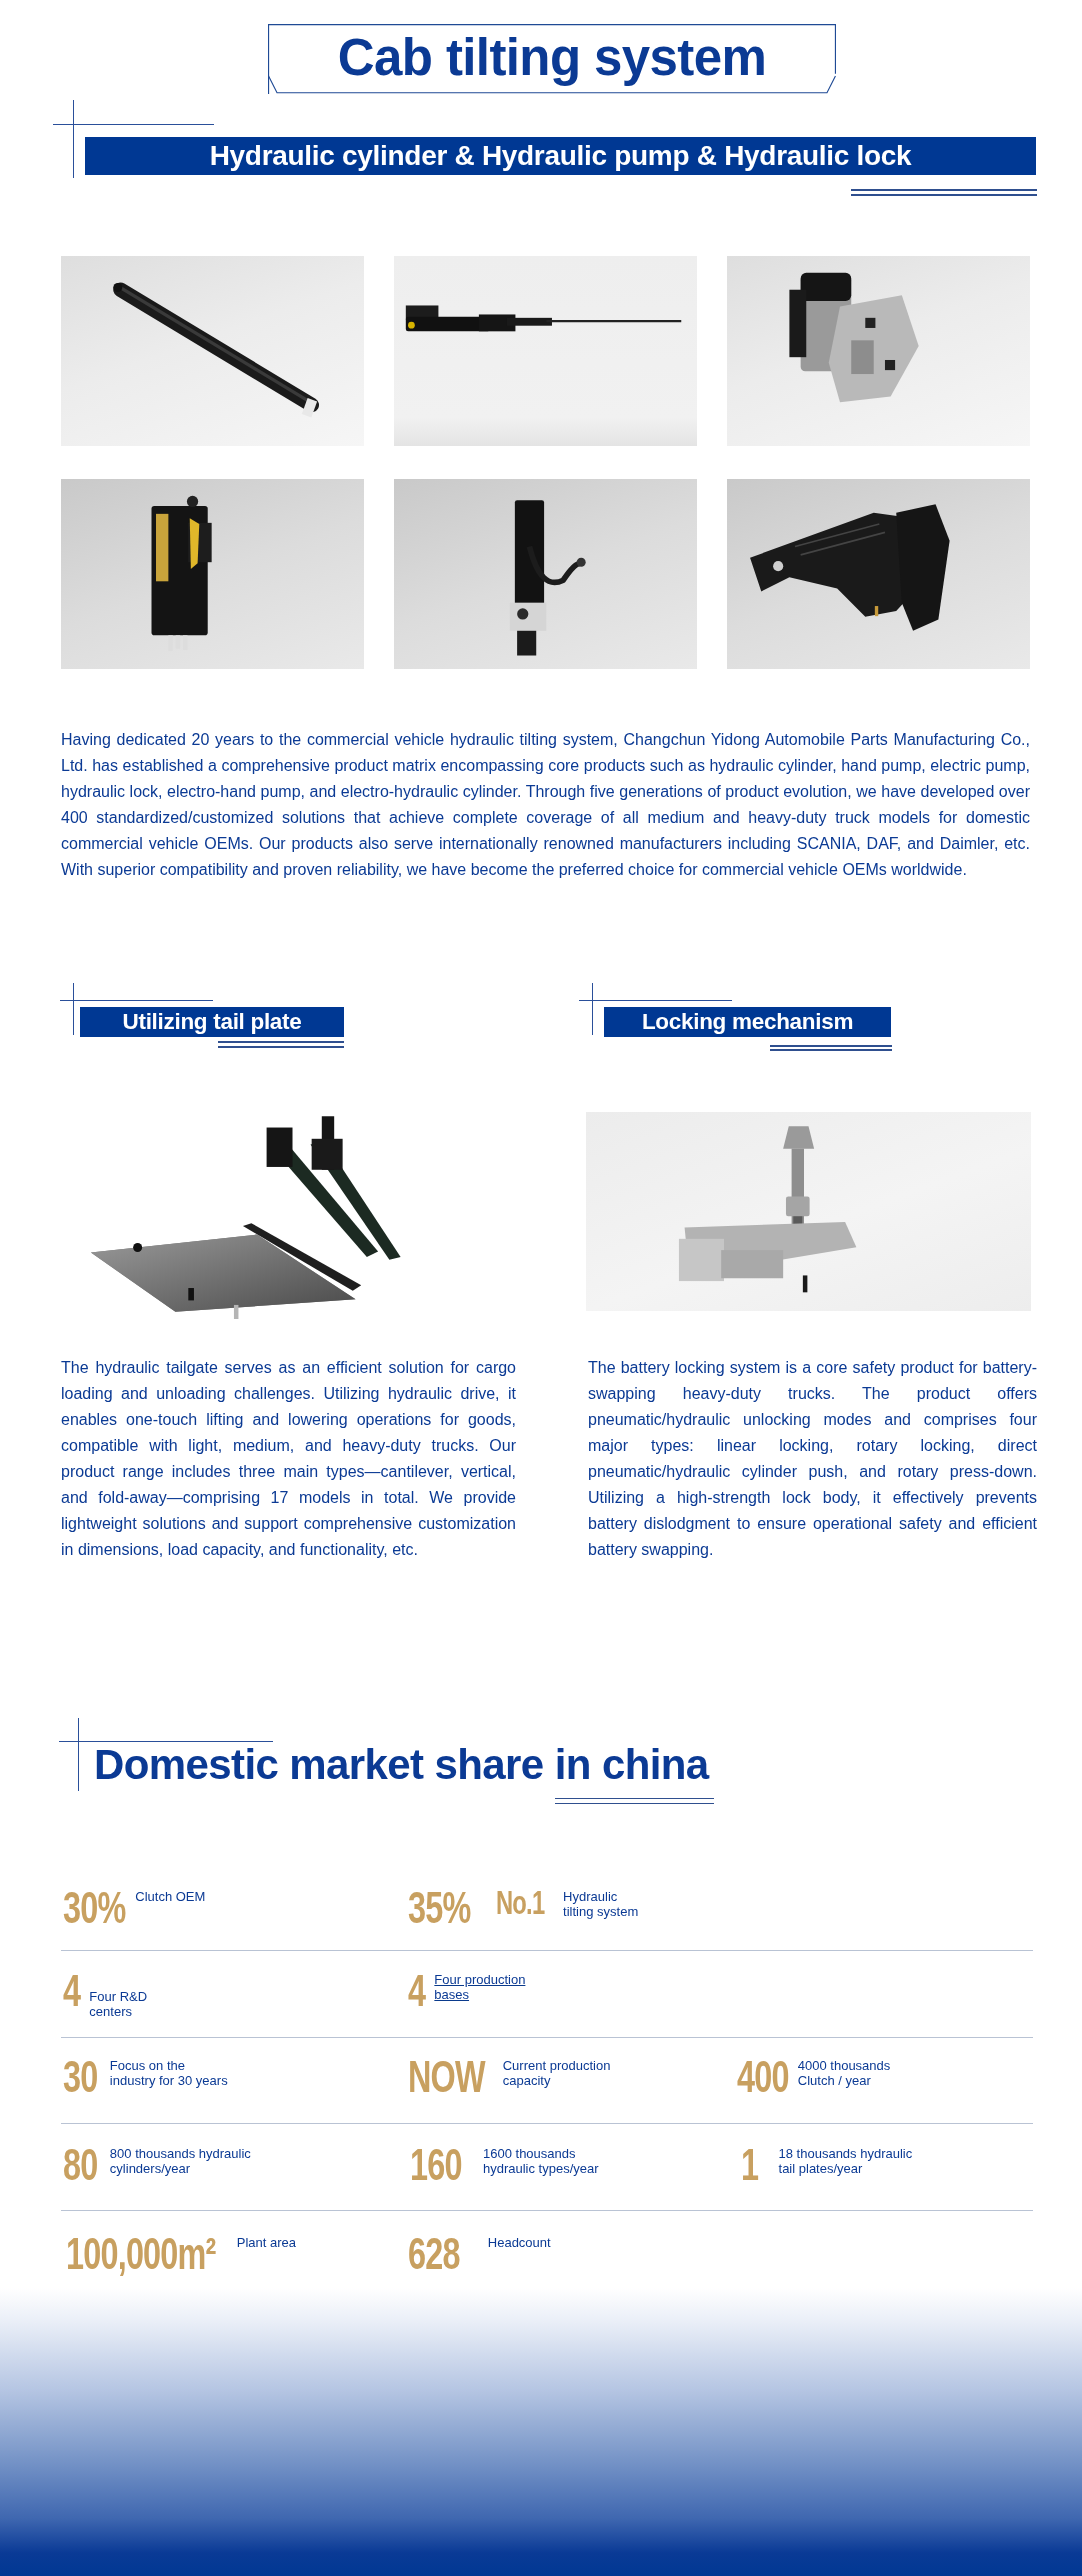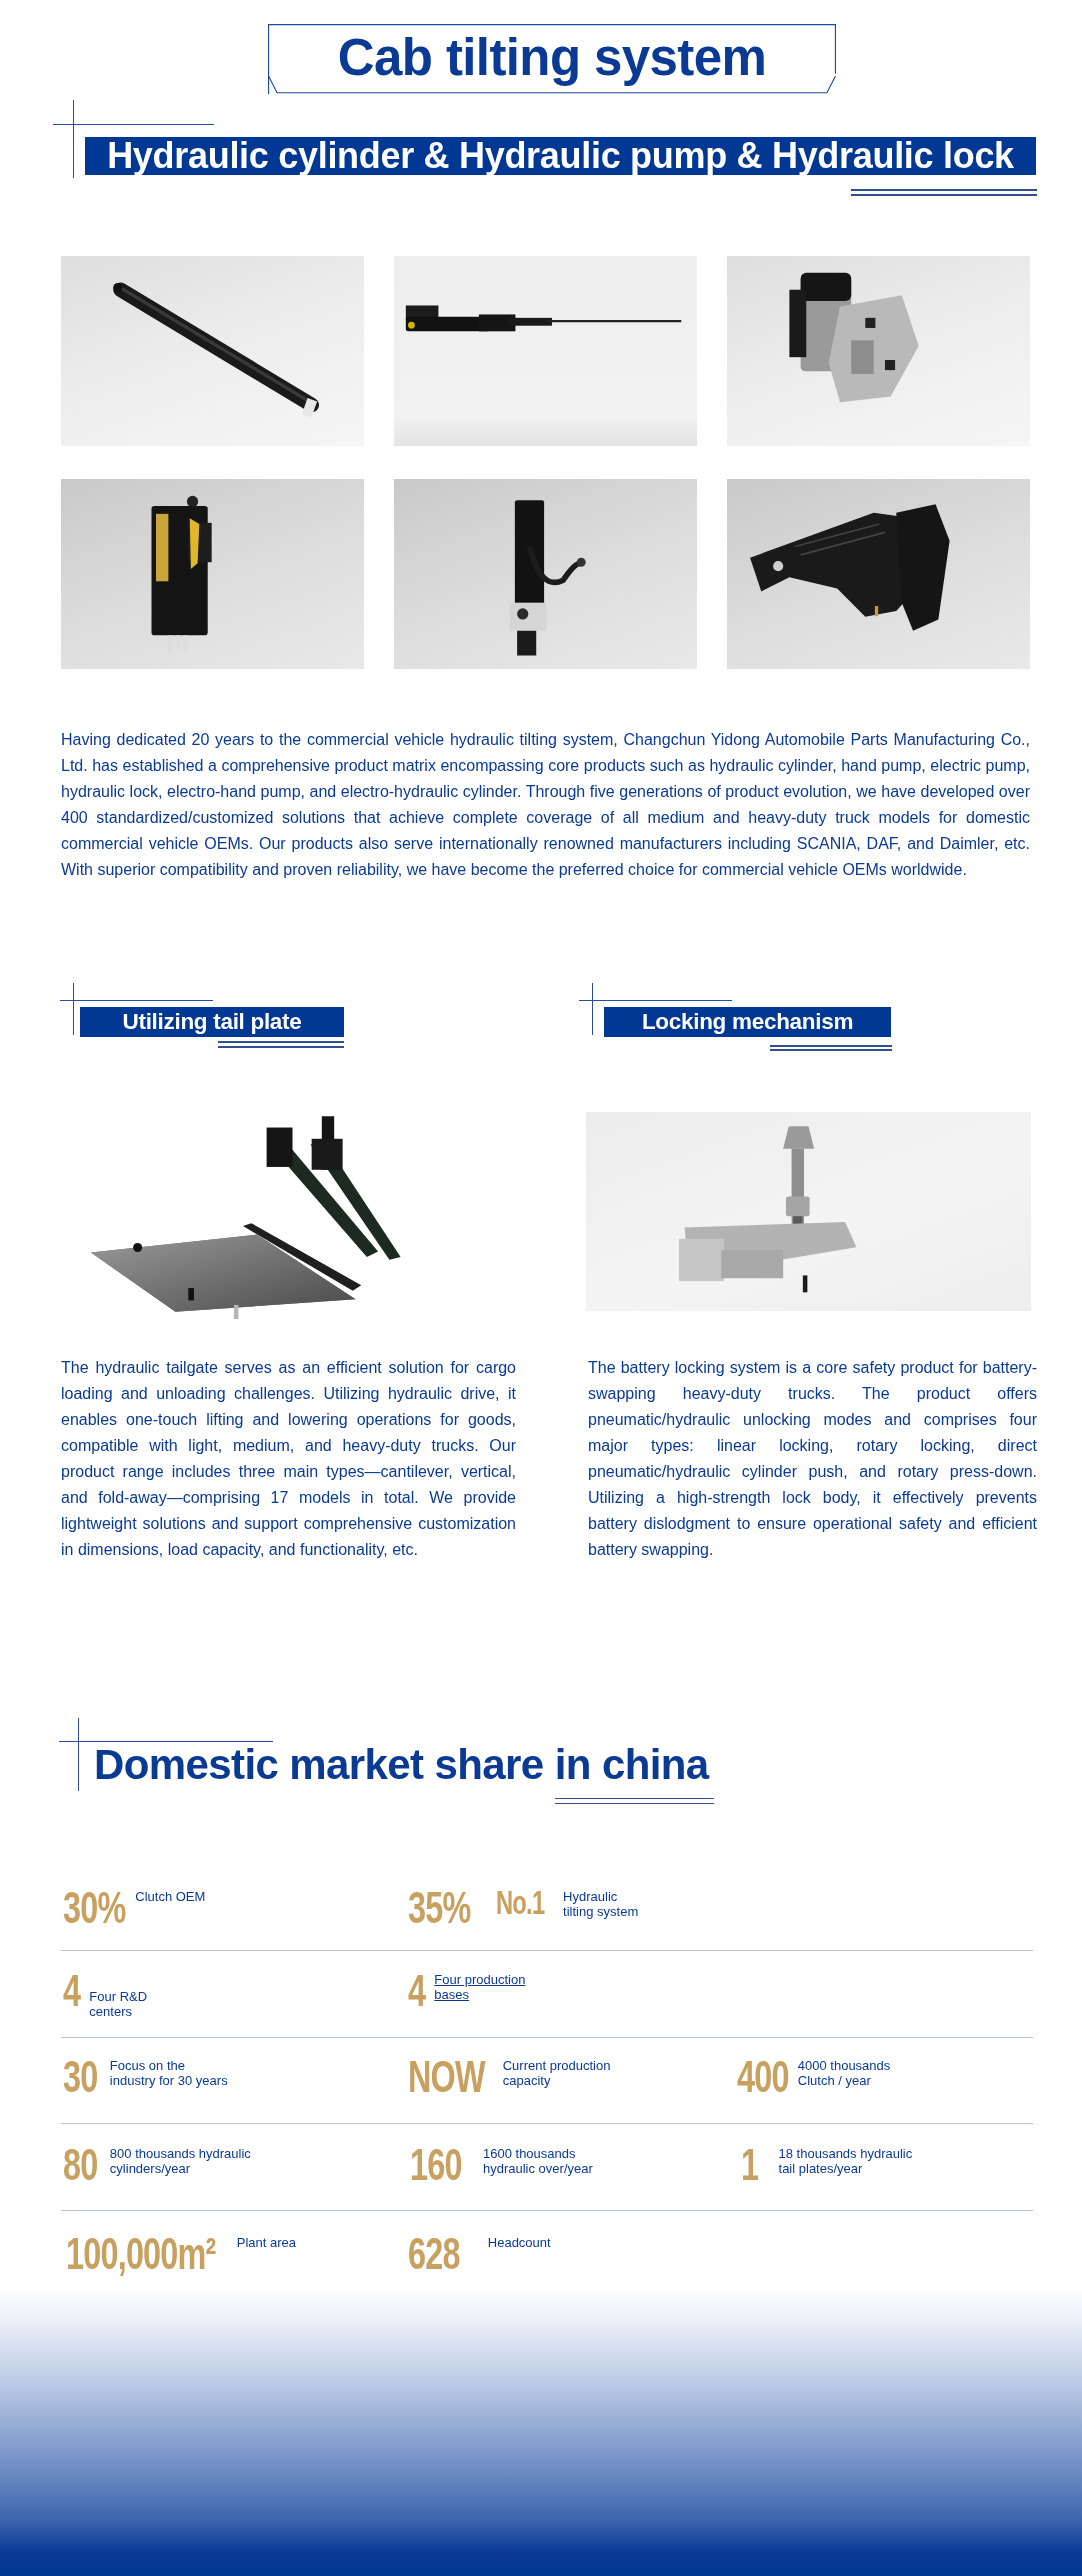--- a/index.html
+++ b/index.html
@@ -25,21 +25,21 @@
   .hline { position: absolute; height: 1.1px; background: #2a4f9a; }
   .dline { position: absolute; height: 1.7px; background: #2f4f8f; }
 
   
   .banner {
     position: absolute; background: #003893; color: #fff;
     font-family: "Liberation Sans", sans-serif; font-weight: bold;
     display: flex; align-items: center; justify-content: center;
     white-space: nowrap; letter-spacing: -0.3px;
   }
-  .banner-main { left: 85px; top: 137px; width: 951px; height: 38px; font-size: 36px; }
+  .banner-main { left: 85px; top: 137px; width: 951px; height: 38px; font-size: 28px; }
   .banner-tail { left: 80px; top: 1007px; width: 264px; height: 30px; font-size: 22.5px; }
   .banner-lock { left: 604px; top: 1007px; width: 287px; height: 30px; font-size: 22.5px; }
 
   
   .prod-img {
     position: absolute; width: 303px; height: 190px; overflow: hidden;
     background: linear-gradient(160deg, #dedede 0%, #ececec 45%, #f6f6f6 100%);
   }
   .prod-img.dark {
     background: linear-gradient(160deg, #c9c9c9 0%, #dcdcdc 50%, #e9e9e9 100%);
@@ -278,21 +278,21 @@
   <span class="num">80</span>
   <span class="label-wrap" style="margin-left:-9px;">
     <span class="label">800 thousands hydraulic</span>
     <span class="label">cylinders/year</span>
   </span>
 </div>
 <div class="stat" style="left:410px; top:2146px;">
   <span class="num">160</span>
   <span class="label-wrap" style="margin-left:-6.8px;">
     <span class="label">1600 thousands</span>
-    <span class="label">hydraulic over/year</span>
+    <span class="label">hydraulic types/year</span>
   </span>
 </div>
 <div class="stat" style="left:741px; top:2146px;">
   <span class="num">1</span>
   <span class="label-wrap" style="margin-left:5.6px;">
     <span class="label">18 thousands hydraulic</span>
     <span class="label">tail plates/year</span>
   </span>
 </div>
 <div class="stat-rule" style="top:2210px;"></div>

